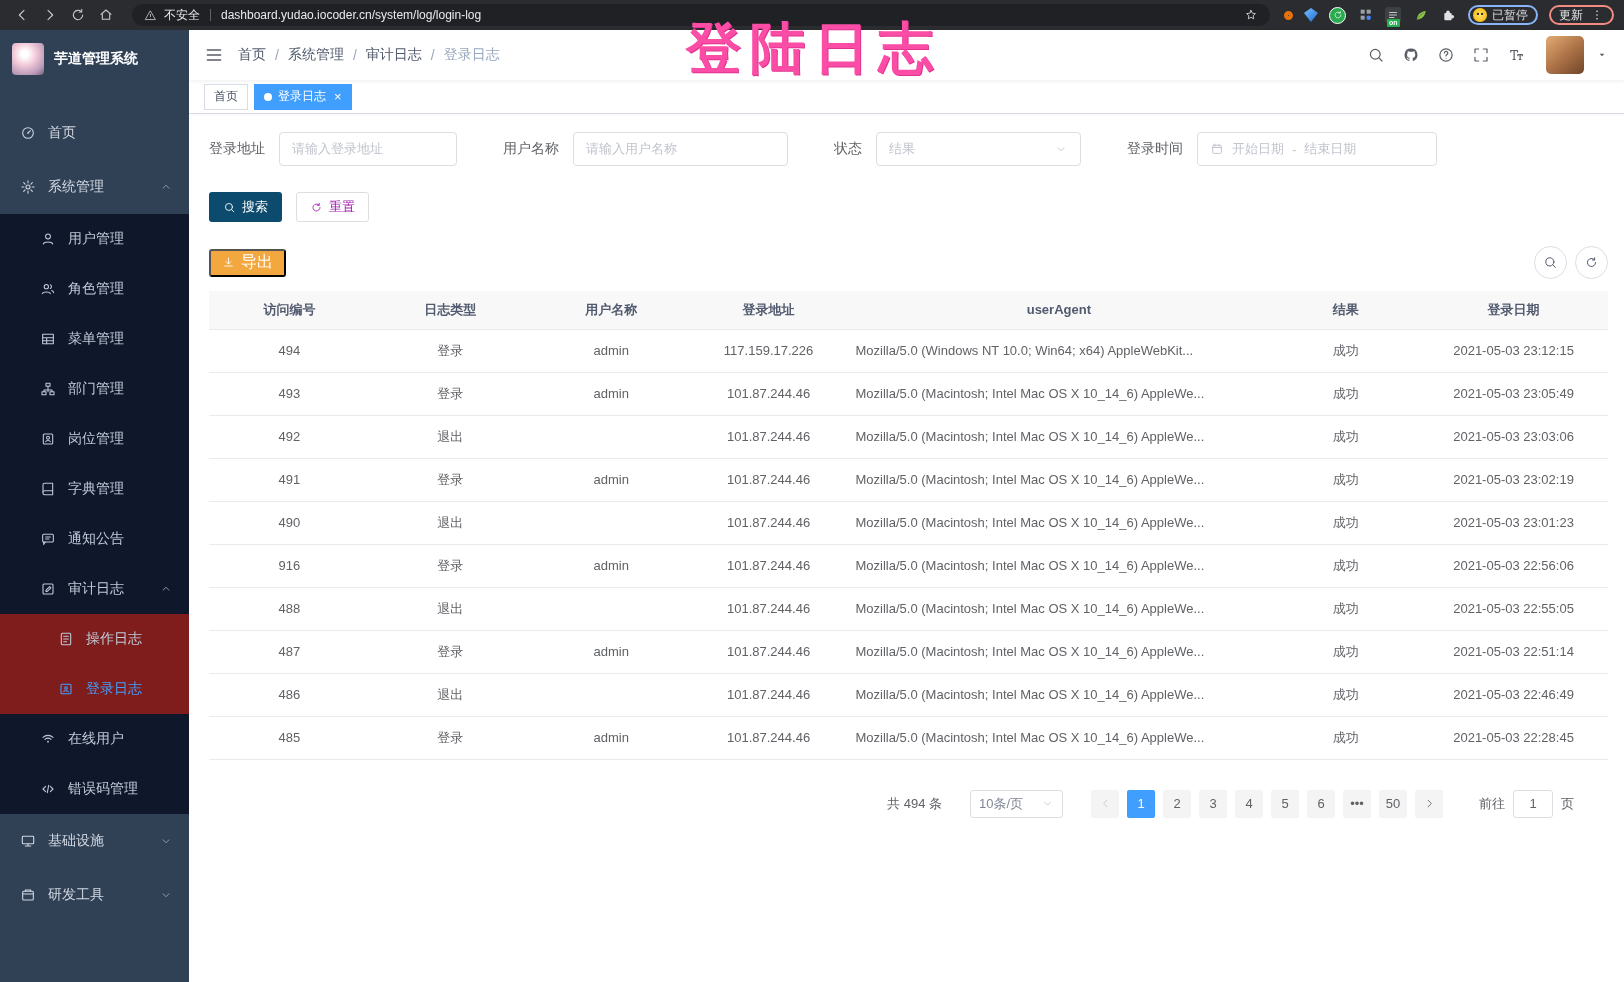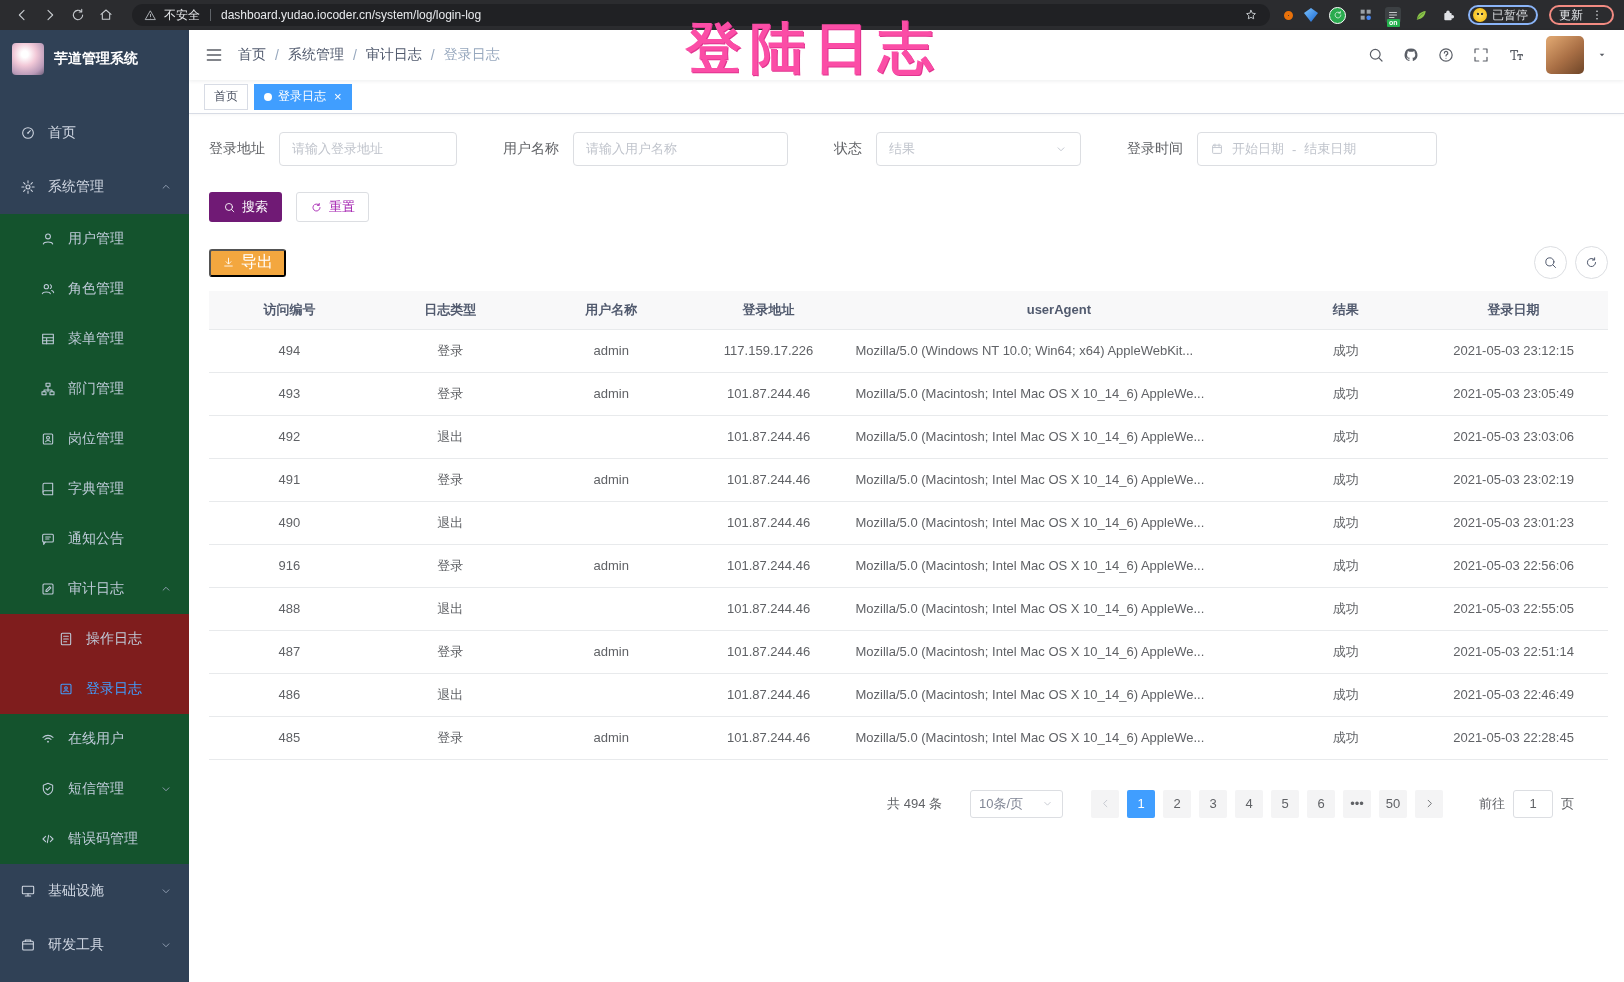--- a/index.html
+++ b/index.html
@@ -35,21 +35,21 @@
   
   .app { display:flex; height:952px; }
   .sidebar { width:189px; flex:0 0 189px; background:#304156; color:#bfcbd9; overflow:hidden; }
   .logo-row { height:58px; display:flex; align-items:center; gap:10px; padding-left:12px; }
   .logo-img { width:32px; height:32px; border-radius:4px; background:radial-gradient(circle at 40% 35%, #fff 12%, #f2c9d8 40%, #b99ab8 75%, #6d5f79); }
   .app-title { color:#fff; font-size:14px; font-weight:bold; white-space:nowrap; }
   .menu { padding-top:18px; display:flex; flex-direction:column; }
   .menu-item { display:flex; align-items:center; font-size:14px; color:#d0d7e2; cursor:pointer; }
   .menu-item .mi-label { margin-left:12px; white-space:nowrap; }
   .menu-item.lvl1 { height:54px; padding-left:20px; background:transparent; }
-  .menu-item.lvl2 { height:50px; padding-left:40px; background:#14532d; color:#bfcbd9; }
+  .menu-item.lvl2 { height:50px; padding-left:40px; background:#0f172a; color:#bfcbd9; }
   .menu-item.lvl3 { height:50px; padding-left:58px; background:#7f1d1d; color:#bfcbd9; }
   .menu-item.active { color:#409eff; }
   .mi-caret { margin-left:auto; margin-right:16px; color:#93a1b5; }
 
   .main { flex:1; display:flex; flex-direction:column; min-width:0; background:#fff; }
 
   
   .navbar { height:50px; display:flex; align-items:center; padding:0 15px; background:#fff; position:relative; z-index:5; box-shadow:0 1px 4px rgba(0,21,41,.08); }
   .hamburger { color:#5a5e66; margin-right:14px; cursor:pointer; }
   .breadcrumb { display:flex; align-items:center; font-size:14px; color:#515a6e; }
@@ -75,21 +75,21 @@
   .inp { height:34px; border:1px solid #dcdee2; border-radius:4px; background:#fff; display:flex; align-items:center; padding:0 12px; color:#c0c4cc; font-size:13px; }
   .inp.address { width:178px; }
   .inp.username { width:215px; }
   .inp.status { width:205px; justify-content:space-between; }
   .inp.dates { width:240px; gap:8px; color:#c0c4cc; }
   .date-sep { color:#c0c4cc; }
   .sel-caret, .cal-icon { color:#c0c4cc; display:flex; }
 
   .btn-row { margin-top:26px; display:flex; gap:14px; }
   .btn { height:30px; border-radius:3px; font-size:13px; display:inline-flex; align-items:center; gap:6px; padding:0 13px; border:1px solid transparent; cursor:pointer; }
-  .btn-search { background:#701a75; color:#fff; }
+  .btn-search { background:#0c4a6e; color:#fff; }
   .btn-reset { background:#fff; border-color:#dcdee2; color:#a21caf; }
 
   .toolbar-row { margin-top:24px; display:flex; align-items:center; }
   .btn-export { height:28px; background:#f3a73f; color:#fff; font-size:16px; border-radius:3px; display:inline-flex; align-items:center; gap:6px; padding:0 11px; cursor:pointer; }
   .toolbar-right { margin-left:auto; display:flex; gap:8px; }
   .circle-btn { width:33px; height:33px; border-radius:50%; border:1px solid #dcdee2; background:#fff; color:#515a6e; display:flex; align-items:center; justify-content:center; cursor:pointer; }
 
   .log-table { margin-top:12px; width:100%; border-collapse:collapse; table-layout:fixed; }
   .log-table th { background:#f8f8f9; color:#515a6e; font-weight:700; font-size:13px; height:38px; text-align:center; white-space:nowrap; overflow:hidden; }
   .log-table td { height:43px; border-bottom:1px solid #e8eaec; font-size:13px; color:#606266; text-align:center; white-space:nowrap; overflow:hidden; text-overflow:ellipsis; padding:0 6px; }
@@ -323,32 +323,20 @@
        <span class="mi-label">登录日志</span>
 
      </div>
         <div class="menu-item lvl2">
        <svg class="icn" width="16" height="16" viewBox="0 0 24 24">
             <path d="M4.5 9.5a11 11 0 0 1 15 0M7.5 12.5a7 7 0 0 1 9 0"></path>
             <circle cx="12" cy="16" r="1.4" fill="currentColor" stroke="none"></circle>
           </svg>
        <span class="mi-label">在线用户</span>
 
-     </div>
-        <div class="menu-item lvl2">
-       <svg class="icn" width="16" height="16" viewBox="0 0 24 24">
-            <path d="M12 3.5l7 2.8v5.2c0 4.2-3 7.2-7 9-4-1.8-7-4.8-7-9V6.3z"></path>
-            <path d="M9 11.5l2 2 4-4"></path>
-          </svg>
-       <span class="mi-label">短信管理</span>
-       <span class="mi-caret">
-            <svg class="icn" width="14" height="14" viewBox="0 0 24 24">
-              <path d="M7 10l5 5 5-5"></path>
-            </svg>
-          </span>
      </div>
         <div class="menu-item lvl2">
        <svg class="icn" width="16" height="16" viewBox="0 0 24 24">
             <path d="M8.5 8l-4 4 4 4M15.5 8l4 4-4 4M13 6.5l-2 11"></path>
           </svg>
        <span class="mi-label">错误码管理</span>
 
      </div>
         <div class="menu-item lvl1">
        <svg class="icn" width="16" height="16" viewBox="0 0 24 24">

